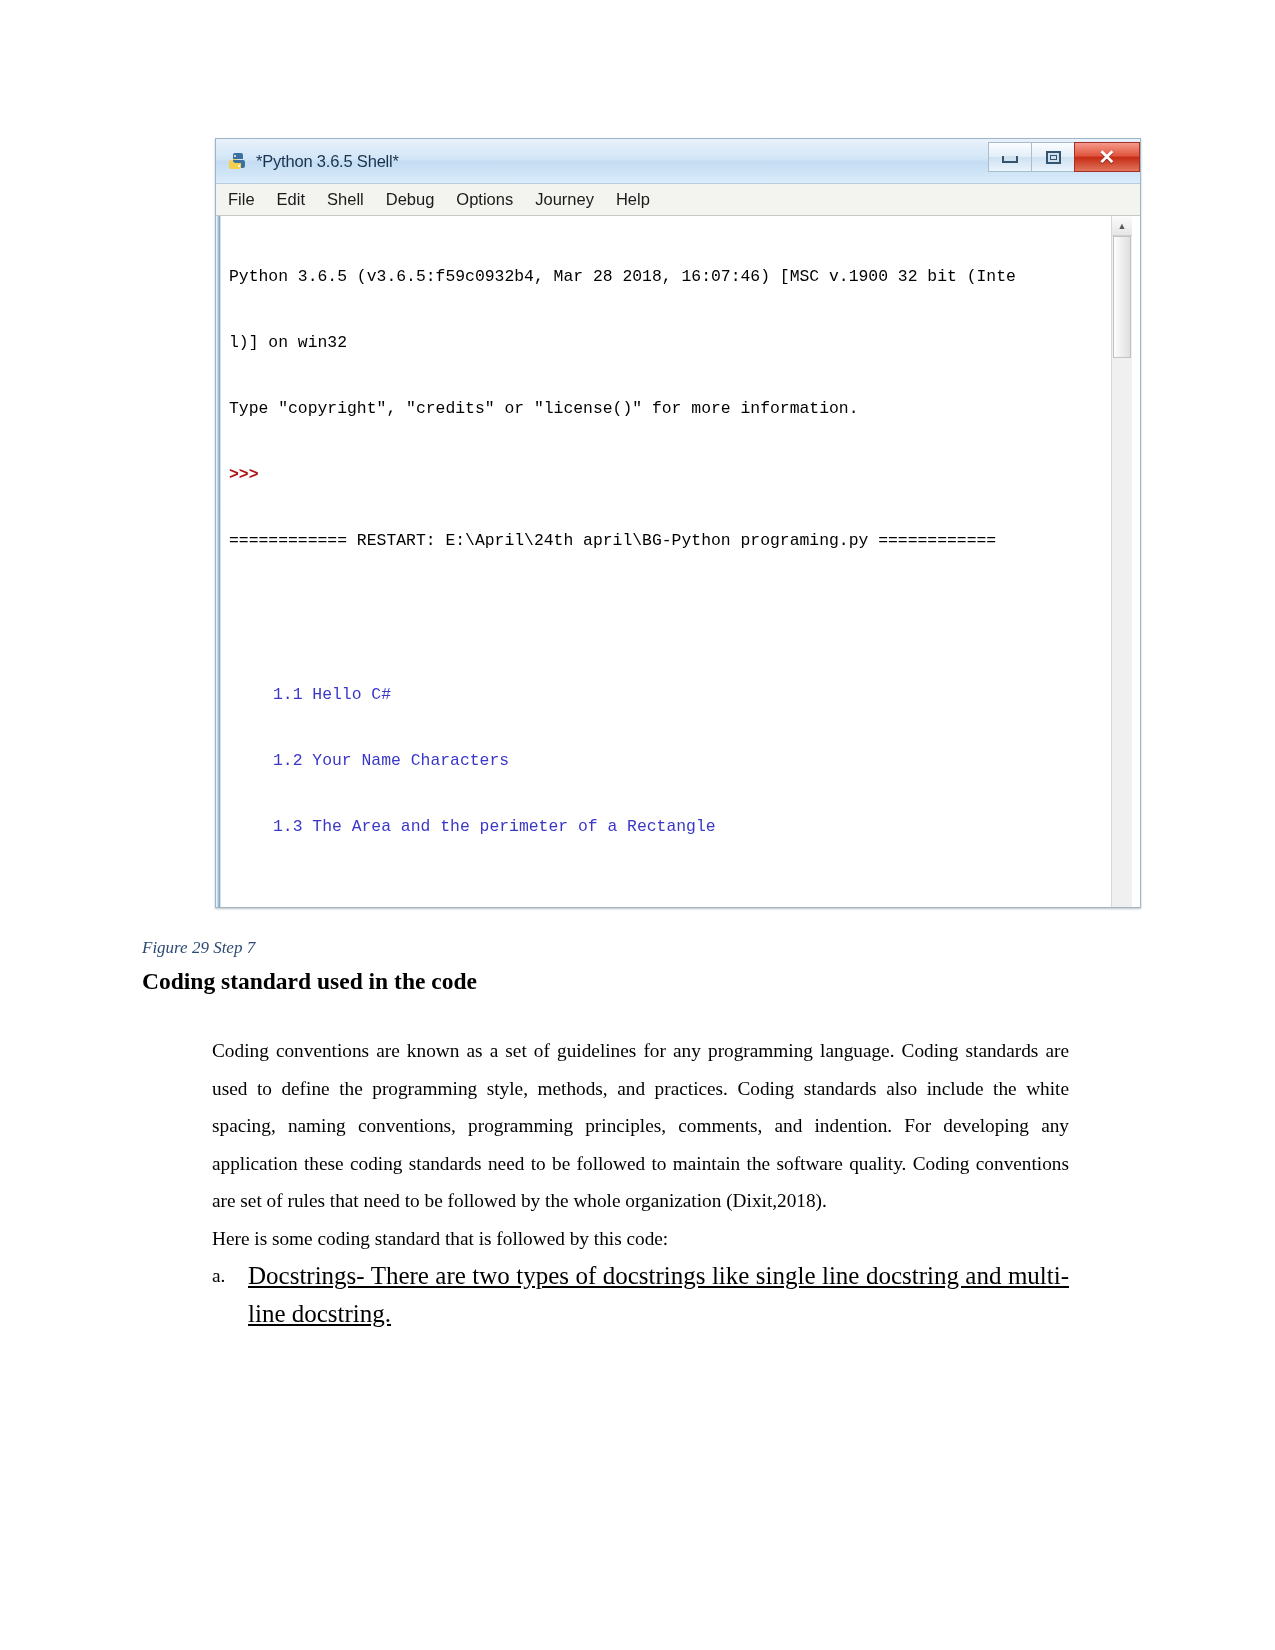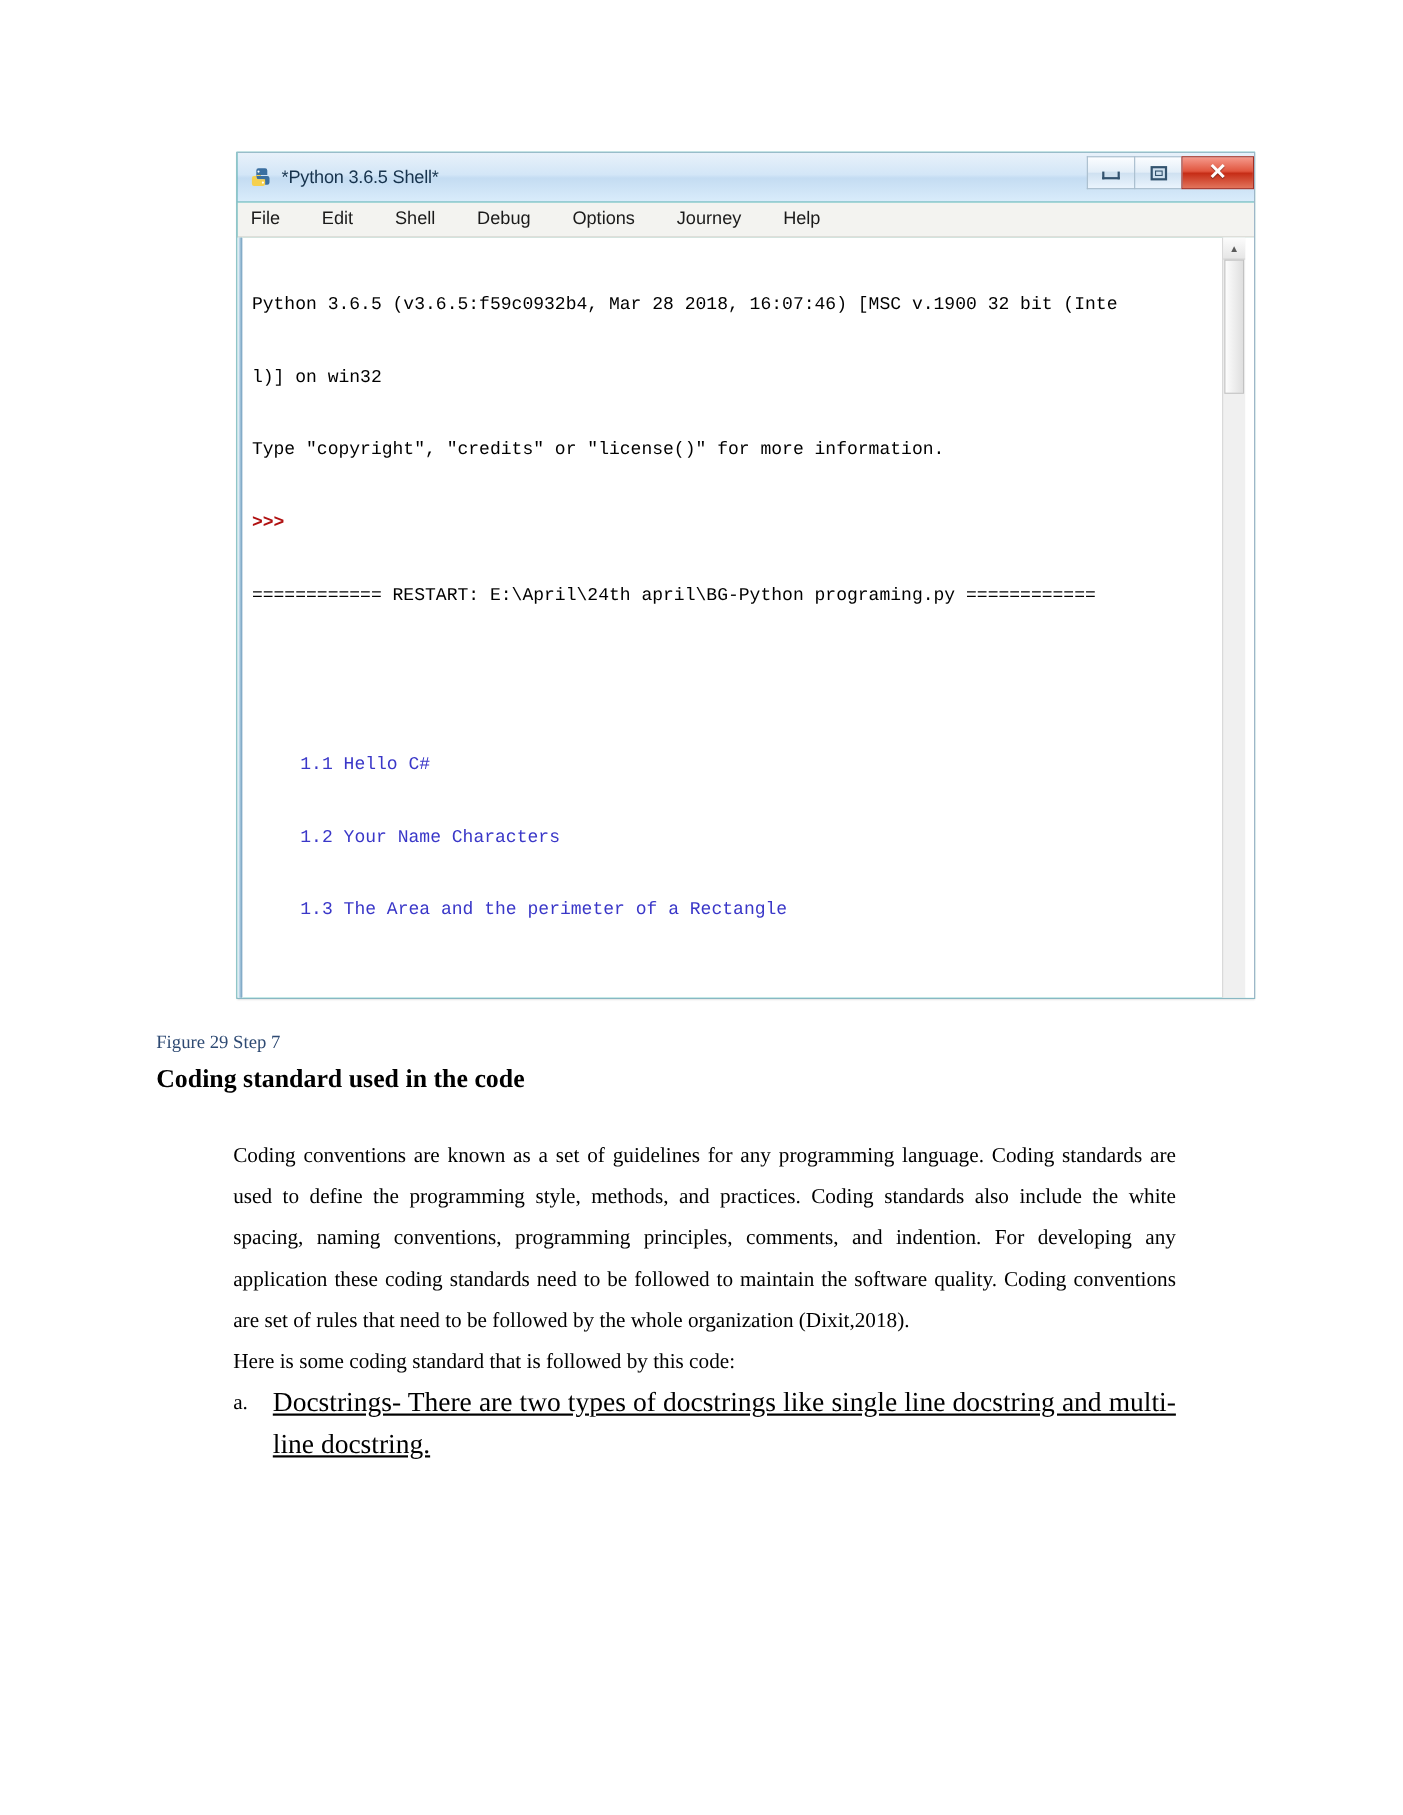--- a/index.html
+++ b/index.html
@@ -21,21 +21,21 @@
     left: 215px;
     top: 138px;
     width: 926px;
     height: 770px;
   }
   .idle-window {
     width: 100%;
     height: 100%;
     box-sizing: border-box;
     border: 1px solid #9eb6c8;
-    background: #14b8a6;
+    background: #000000;
     position: relative;
     box-shadow: 0 1px 2px rgba(0,0,0,0.25);
   }
 
   
   .titlebar {
     height: 44px;
     background: linear-gradient(to bottom, #e8f1fa 0%, #d3e6f7 45%, #c4dcf2 52%, #d9ecfb 100%);
     border-bottom: 1px solid #b7cddd;
     display: flex;
@@ -111,21 +111,20 @@
 
   
   .menubar {
     height: 32px;
     background: #f3f3f0;
     border-bottom: 1px solid #c9c9c2;
     display: flex;
     align-items: center;
     padding-left: 12px;
     box-sizing: border-box;
-    gap: 16px;
   }
   .menu-item {
     font-family: "Liberation Sans", sans-serif;
     font-size: 16.5px;
     color: #1a1a1a;
     margin-right: 22px;
     white-space: nowrap;
   }
 
   
@@ -187,20 +186,21 @@
     flex: none;
     background: #ffffff;
   }
 
   
   .caption {
     position: absolute;
     left: 142px;
     top: 938px;
     font-family: "Liberation Serif", serif;
+    font-style: italic;
     font-size: 17px;
     color: #2e4a73;
   }
   .heading {
     position: absolute;
     left: 142px;
     top: 968px;
     font-family: "Liberation Serif", serif;
     font-weight: bold;
     font-size: 23.5px;

